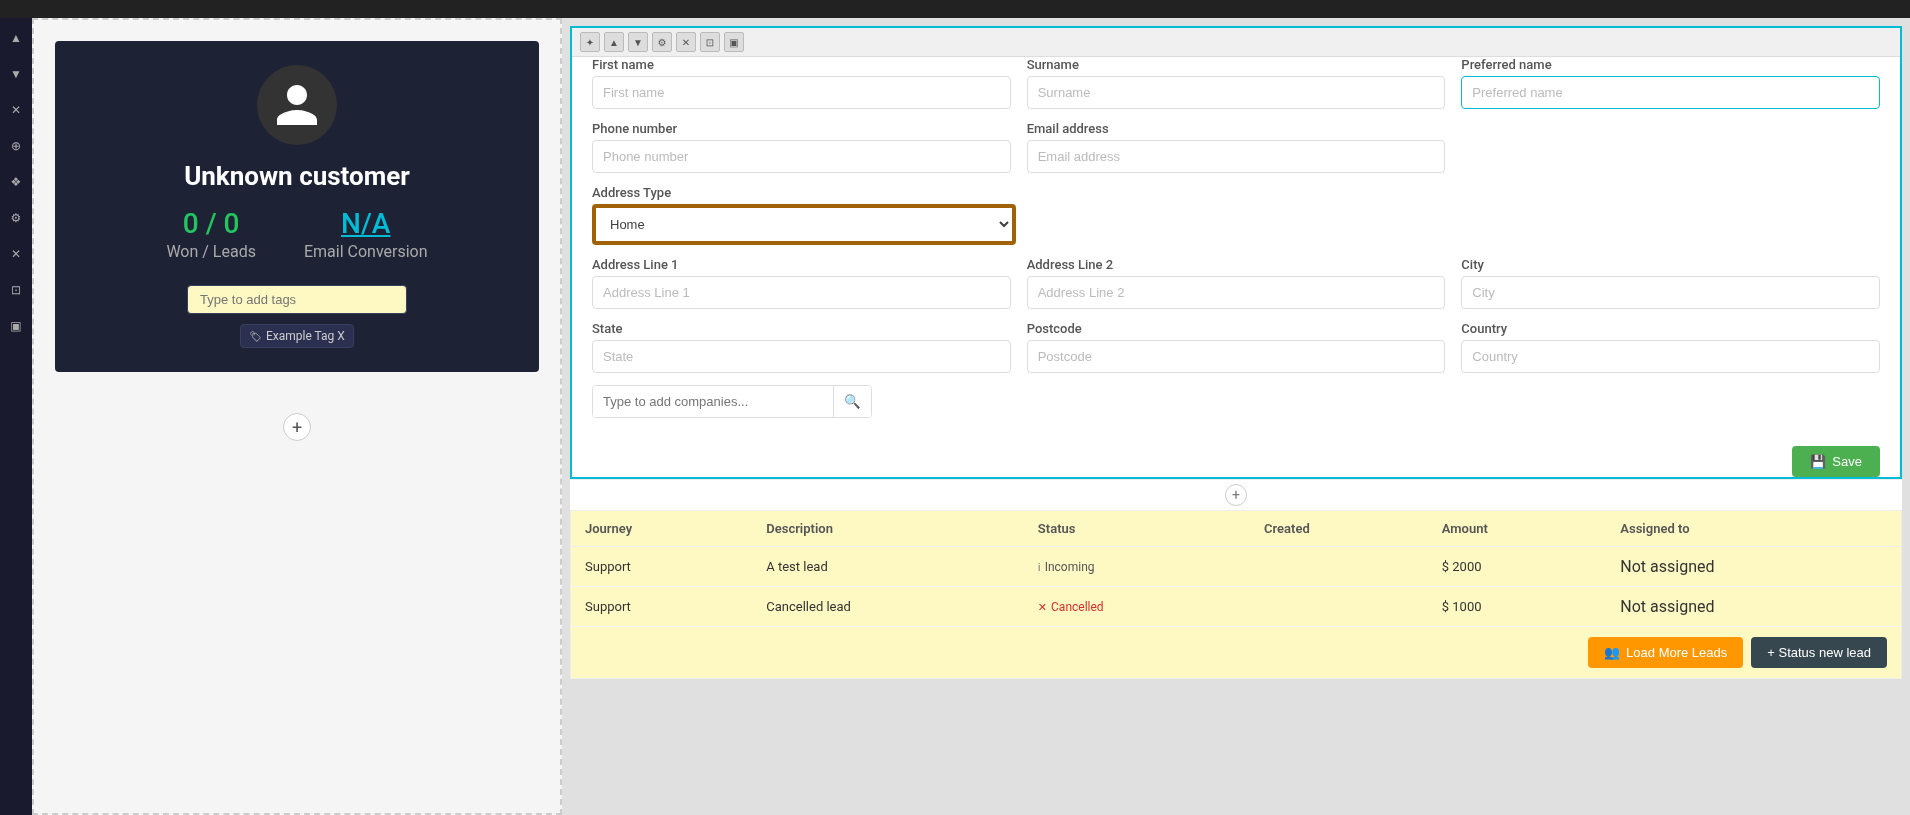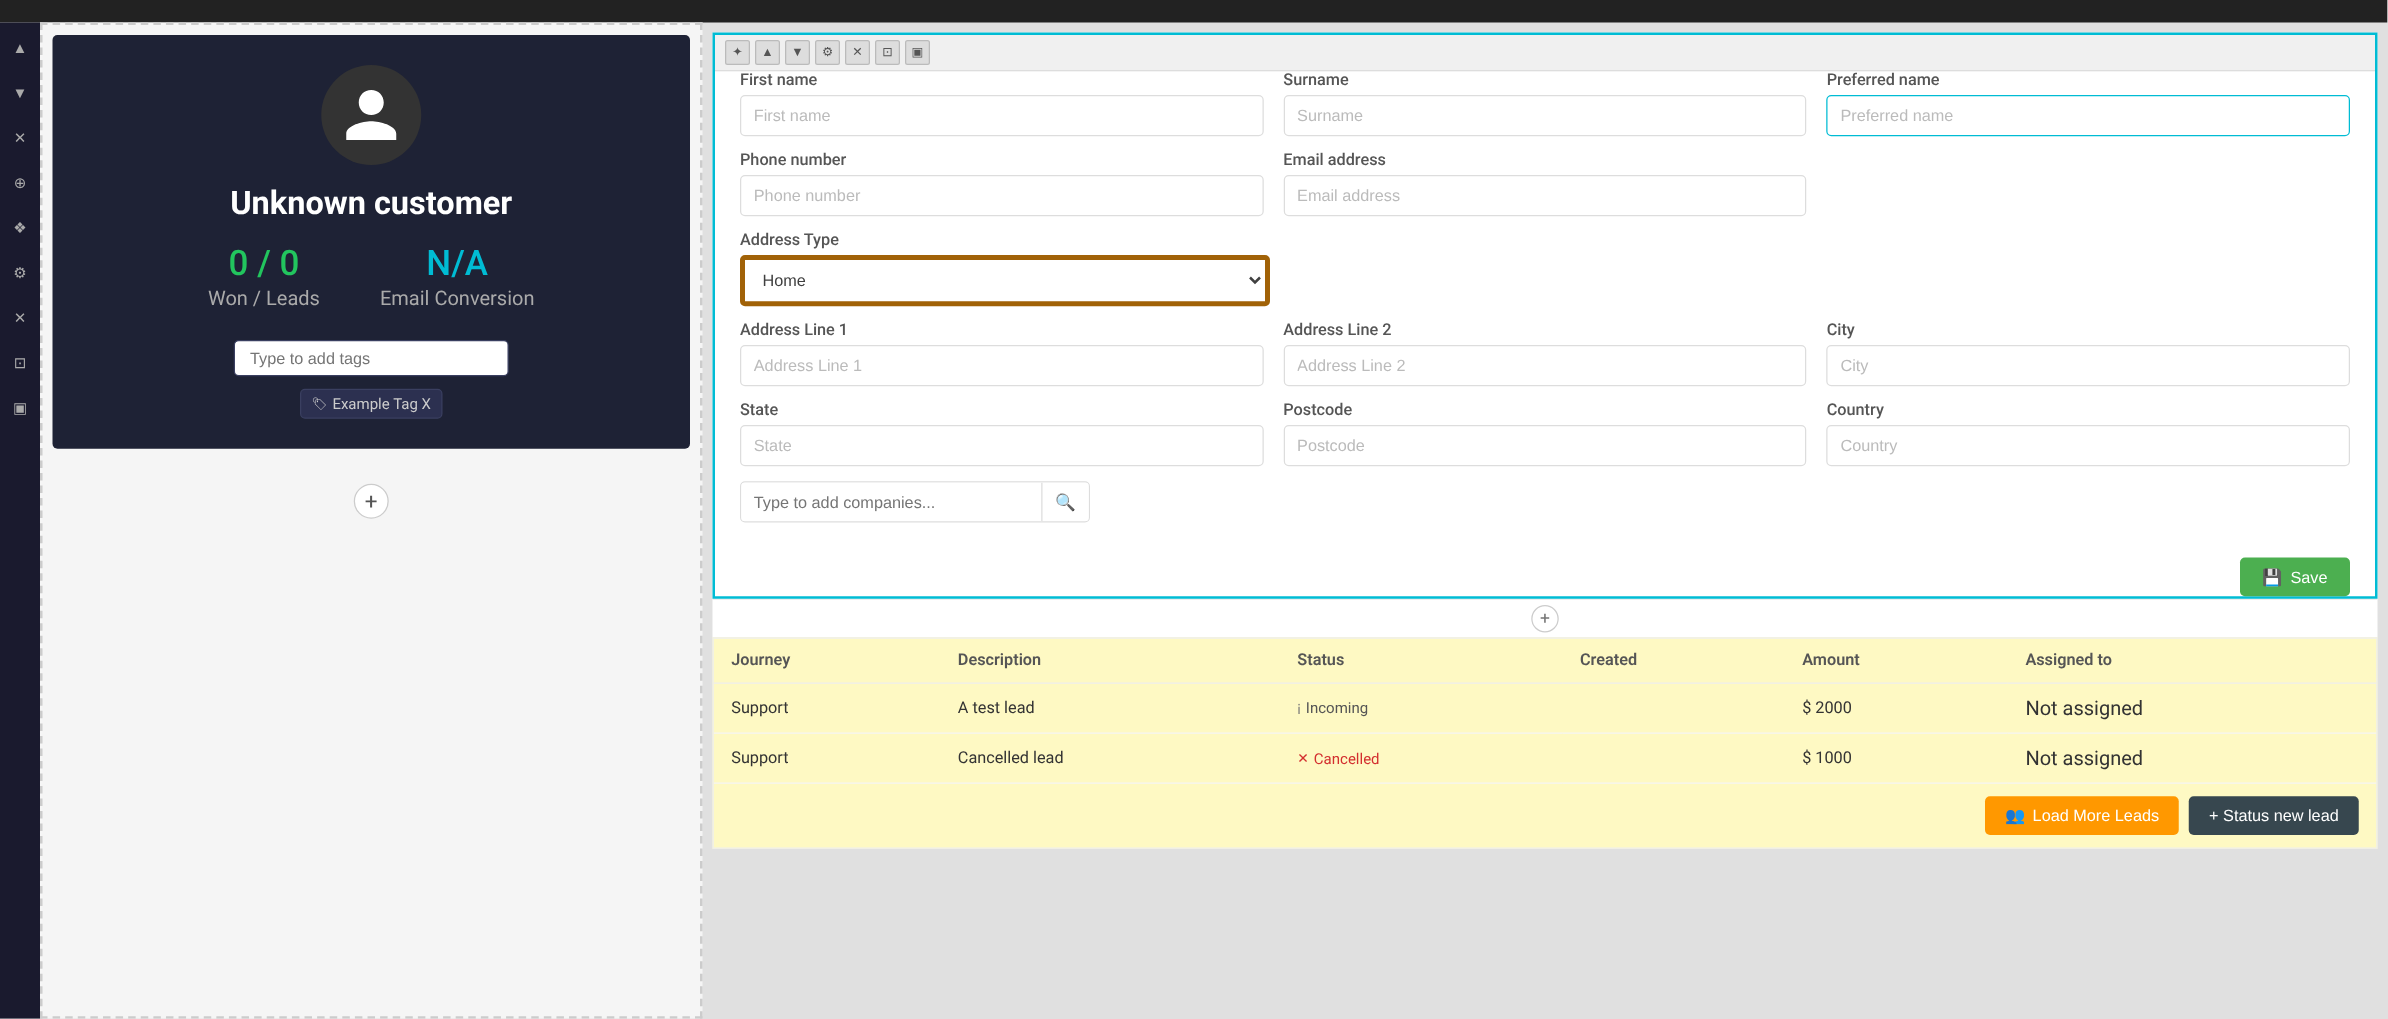--- a/index.html
+++ b/index.html
@@ -43,21 +43,21 @@
     
     .left-panel {
       width: 530px;
       background: #f5f5f5;
       border: 2px dashed #ccc;
       display: flex;
       flex-direction: column;
     }
     .customer-card {
       background: #1e2235;
-      margin: 8px;
+      margin: 21px;
       border-radius: 4px;
       padding: 24px 16px;
       display: flex;
       flex-direction: column;
       align-items: center;
       color: white;
     }
     .avatar-circle {
       width: 80px;
       height: 80px;
@@ -88,28 +88,28 @@
     .stat-block {
       display: flex;
       flex-direction: column;
       align-items: center;
     }
     .stat-value {
       font-size: 28px;
       font-weight: 500;
     }
     .stat-value.cyan { color: #22c55e; }
-    .stat-value.teal { color: #00bcd4; }
+    .stat-value.teal { color: #00bcd4; text-decoration: underline; }
     .stat-label {
       font-size: 16px;
       color: #aaa;
       margin-top: 2px;
     }
     .tags-input {
-      background: #ffffff;
+      background: #fef9c3;
       border: 1px solid #3a3f60;
       border-radius: 4px;
       padding: 6px 12px;
       color: #888;
       font-size: 13px;
       margin-top: 16px;
       width: 100%;
       max-width: 220px;
       outline: none;
     }

